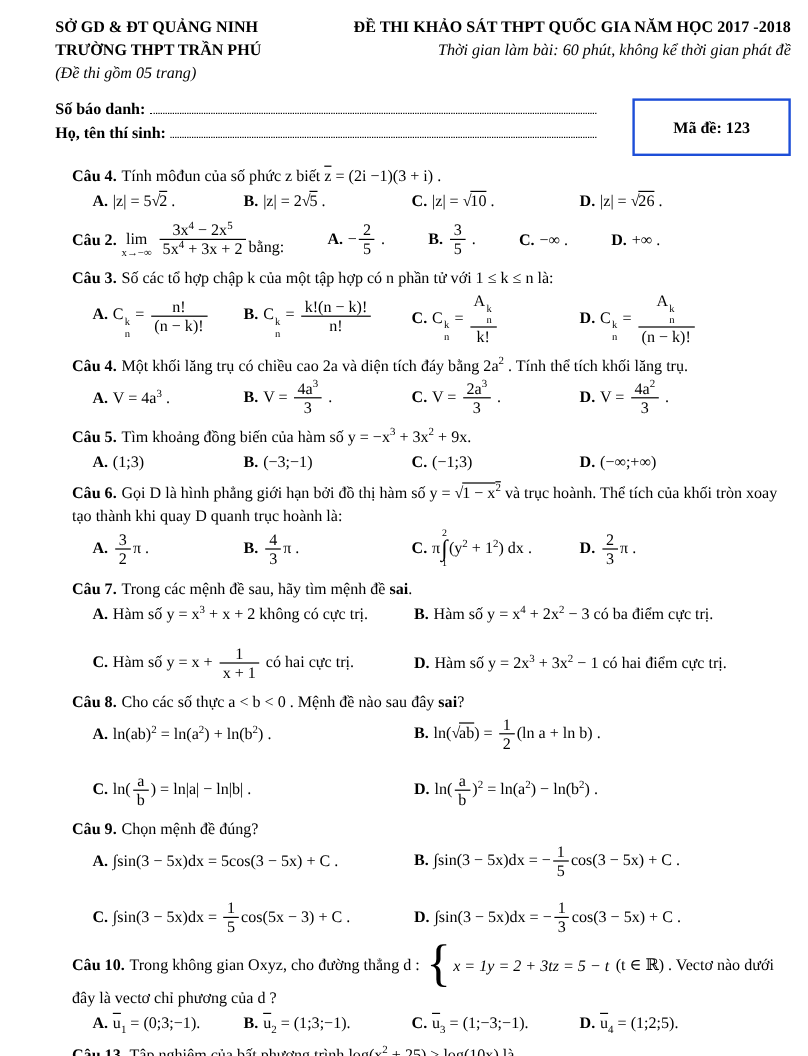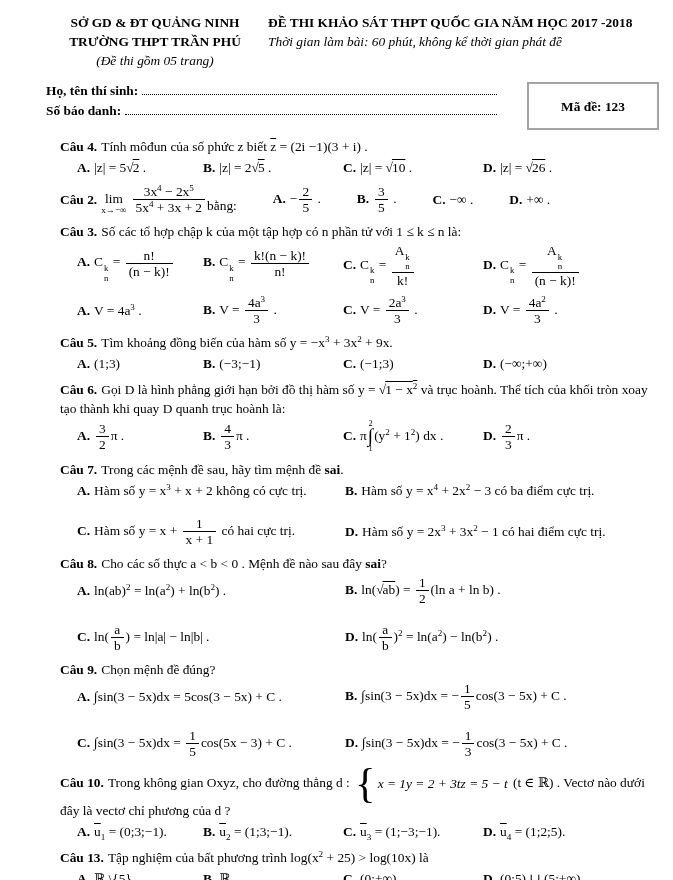--- a/index.html
+++ b/index.html
@@ -5,34 +5,34 @@
   html,body{margin:0;padding:0;background:#fff;}
   body{
     width:673px;height:880px;overflow:hidden;
     font-family:"Liberation Serif","DejaVu Serif",serif;
     font-size:13.4px;color:#000;line-height:1.42;
   }
   .page{padding:13px 14px 0 46px;}
 
   
   .hdr{display:flex;}
-  .hdr-left{width:218px;text-align:center;}
+  .hdr-left{width:218px;}
   .hdr-left .l1,.hdr-left .l2{font-weight:bold;}
   .hdr-left .l3{font-style:italic;}
-  .hdr-right{flex:1;text-align:left;padding-left:4px;}
+  .hdr-right{flex:1;text-align:right;padding-left:4px;}
   .hdr-right .t1{font-weight:bold;}
   .hdr-right .t2{font-style:italic;}
 
   
   .info{display:flex;margin-top:11px;}
   .info-left{flex:1;padding-right:28px;}
   .info-line{display:flex;align-items:baseline;font-weight:bold;height:20px;}
   .info-line .dots{flex:1;border-bottom:1.2px dotted #000;margin:0 2px 3px 4px;}
   .code-box{
-    border:2px solid #a3a3a3;width:128px;display:flex;align-items:center;justify-content:center;
+    border:2px solid #1d4ed8;width:128px;display:flex;align-items:center;justify-content:center;
     font-weight:bold;margin-top:1px;height:44px;
   }
 
   
   .q{margin:7px 0 0 14px;}
   .q-label{font-weight:bold;margin-right:4px;}
   .q-head{}
   .opt-row{display:grid;grid-template-columns:126px 140px 140px 1fr;align-items:center;margin:2px 0 0 17px;}
   .opt-grid{display:grid;grid-template-columns:268px 1fr;align-items:center;row-gap:16px;margin:2px 0 0 17px;}
   .opt{white-space:nowrap;}
@@ -73,25 +73,25 @@
     </div>
     <div class="hdr-right">
       <div class="t1">ĐỀ THI KHẢO SÁT THPT QUỐC GIA NĂM HỌC 2017 -2018</div>
       <div class="t2">Thời gian làm bài: 60 phút, không kể thời gian phát đề</div>
     </div>
   </div>
 
   <div class="info">
     <div class="info-left">
       <div class="info-line">
-        <span>Họ, tên thí sinh:</span>
+        <span>Số báo danh:</span>
         <span class="dots"></span>
       </div>
       <div class="info-line">
-        <span>Số báo danh:</span>
+        <span>Họ, tên thí sinh:</span>
         <span class="dots"></span>
       </div>
     </div>
     <div class="code-box">
       <span>Mã đề: 123</span>
     </div>
   </div>
 
   <div class="q">
     <div class="q-head">
@@ -162,20 +162,23 @@
               <span class="num">A<span class="ss">
                   <span>k</span>
                   <span>n</span>
                 </span></span>
               <span class="den">(n − k)!</span>
             </span></span></span>
     </div>
   </div>
 
   <div class="q">
+    <div class="q-head">
+      <b class="q-label">Câu 4.</b><span class="q-body">Một khối lăng trụ có chiều cao 2a và diện tích đáy bằng 2a<sup>2</sup> . Tính thể tích khối lăng trụ.</span>
+    </div>
     <div class="opt-row">
       <span class="opt"><b>A.</b><span>V = 4a<sup>3</sup> .</span></span>
       <span class="opt"><b>B.</b><span>V = <span class="frac">
               <span class="num">4a<sup>3</sup></span>
               <span class="den">3</span>
             </span> .</span></span>
       <span class="opt"><b>C.</b><span>V = <span class="frac">
               <span class="num">2a<sup>3</sup></span>
               <span class="den">3</span>
             </span> .</span></span>

